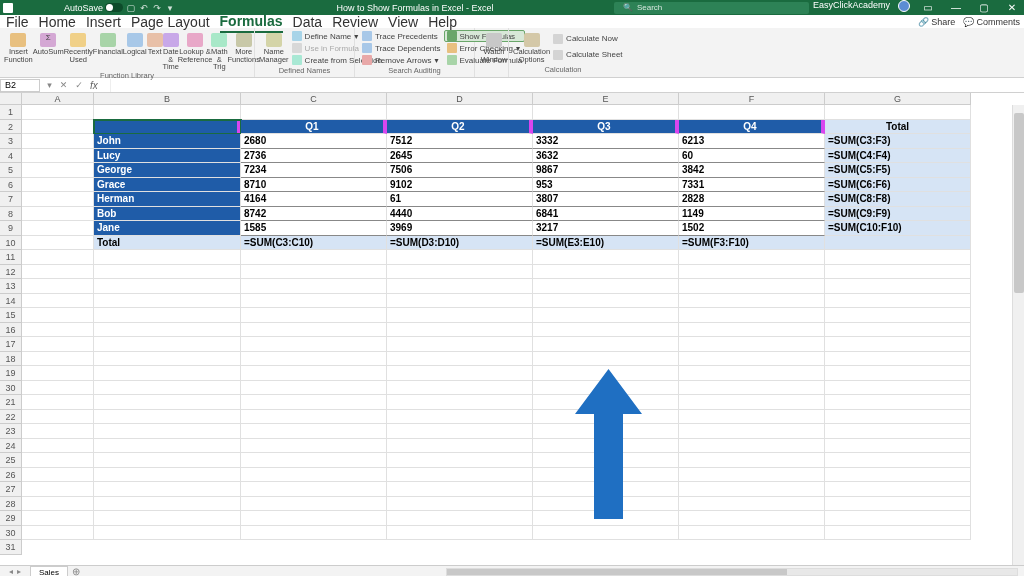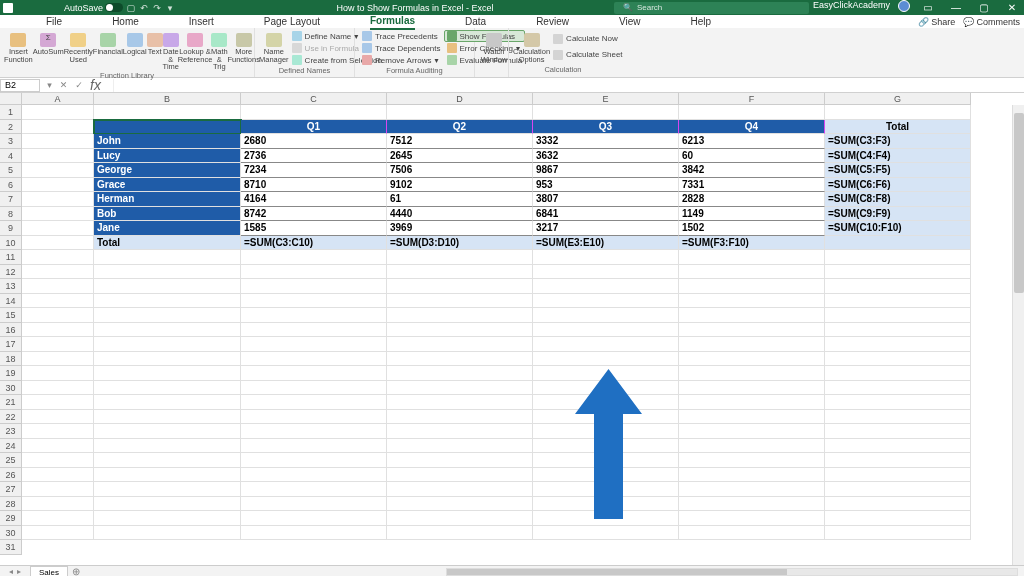--- a/index.html
+++ b/index.html
@@ -15,21 +15,21 @@
 .titlebar .qat-btn { width: 10px; height: 10px; display: flex; align-items: center; justify-content: center; opacity: 0.8; }
 .titlebar .center { flex: 1; text-align: center; }
 .titlebar .search { width: 195px; height: 12px; background: #2d8256; border-radius: 2px; display: flex; align-items: center; padding: 0 5px; margin: 0 4px; }
 .titlebar .search span { opacity: 0.8; margin-left: 4px; font-size: 8px; }
 .titlebar .right { display: flex; gap: 8px; padding-right: 2px; }
 .titlebar .avatar { width: 12px; height: 12px; background: #5b8dd4; border-radius: 50%; border: 1px solid #fff; }
 .titlebar .winbtn { width: 20px; height: 15px; display: flex; align-items: center; justify-content: center; font-size: 10px; }
 
 
 .menutabs { height: 13px; background: #fff; display: flex; align-items: center; padding-left: 6px; gap: 10px; border-bottom: 0; }
-.menutabs .tab { font-size: 10px; color: #333; padding: 2px 0; cursor: pointer; margin-left: 40px; }
+.menutabs .tab { font-size: 14px; color: #333; padding: 2px 0; cursor: pointer; }
 .menutabs .tab.active { color: #1a6b3f; border-bottom: 2px solid #1a6b3f; font-weight: 600; }
 .menutabs .rtabs { margin-left: auto; display: flex; gap: 8px; padding-right: 4px; }
 .menutabs .rtab { font-size: 9px; color: #333; display: flex; align-items: center; gap: 2px; }
 
 
 .ribbon { height: 50px; background: #f3f3f3; border-bottom: 1px solid #d0d0d0; display: flex; font-size: 8px; color: #444; }
 .ribbon-group { border-right: 1px solid #e0e0e0; padding: 2px 4px; display: flex; flex-direction: column; text-align: center; }
 .ribbon-group .label { margin-top: auto; font-size: 7.5px; color: #666; padding-bottom: 1px; }
 .rbtn-lg { width: 36px; display: flex; flex-direction: column; align-items: center; justify-content: flex-start; padding-top: 3px; cursor: pointer; }
 .rbtn-lg .ricon { width: 16px; height: 14px; margin-bottom: 1px; border-radius: 2px; }
@@ -37,36 +37,36 @@
 .ribbon-row { display: flex; }
 .rbtn-sm { display: flex; align-items: center; gap: 3px; padding: 1px 3px; cursor: pointer; font-size: 8px; white-space: nowrap; }
 .rbtn-sm .sicon { width: 10px; height: 10px; border-radius: 1px; }
 .rbtn-sm.active { background: #d8e8d8; border: 1px solid #6aa66a; border-radius: 2px; padding: 0 2px; }
 .col-stack { display: flex; flex-direction: column; gap: 0; }
 
 
 .formulabar { height: 15px; background: #fff; border-bottom: 1px solid #d0d0d0; display: flex; align-items: center; }
 .namebox { width: 40px; height: 13px; border: 1px solid #ccc; font-size: 9px; padding: 0 4px; display: flex; align-items: center; }
 .fb-btns { width: 50px; display: flex; align-items: center; justify-content: center; gap: 8px; font-size: 9px; color: #888; }
-.fx { font-style: italic; font-size: 14px; color: #666; margin-right: 12px; }
+.fx { font-style: italic; font-size: 10px; color: #666; margin-right: 12px; }
 
 
 .grid-wrap { position: relative; height: 472px; overflow: hidden; }
 .corner { position: absolute; top: 0; left: 0; width: 22px; height: 12px; background: #f0f0f0; border-right: 1px solid #ccc; border-bottom: 1px solid #ccc; }
 .colheads { position: absolute; top: 0; left: 22px; right: 12px; height: 12px; display: flex; }
 .colhead { background: #f0f0f0; border-right: 1px solid #ccc; border-bottom: 1px solid #ccc; text-align: center; font-size: 9px; color: #555; line-height: 12px; }
 .rowheads { position: absolute; top: 12px; left: 0; width: 22px; }
 .rowhead { height: 14.5px; background: #f0f0f0; border-right: 1px solid #ccc; border-bottom: 1px solid #ccc; text-align: center; font-size: 9px; color: #555; line-height: 14.5px; }
 .cells { position: absolute; top: 12px; left: 22px; right: 12px; }
 .cellrow { display: flex; height: 14.5px; }
 .cell { border-right: 1px solid #e0e0e0; border-bottom: 1px solid #e0e0e0; font-size: 10px; padding: 0 3px; line-height: 14.5px; overflow: hidden; white-space: nowrap; }
 
 .cw-A { width: 72px; } .cw-B { width: 147px; } .cw-C { width: 146px; } .cw-D { width: 146px; } .cw-E { width: 146px; } .cw-F { width: 146px; } .cw-G { width: 146px; }
 
-.hdr-blue { background: #1f5ca8; color: #fff; font-weight: 600; text-align: center; border-right: 1px solid #d946ef; }
+.hdr-blue { background: #1f5ca8; color: #fff; font-weight: 600; text-align: center; border-right: 4px solid #d946ef; }
 .namecol { background: #1f5ca8; color: #fff; font-weight: 600; }
 .datacell { background: #fff; font-weight: 600; border-bottom: 1px solid #888; }
 .totalrow { background: #d6e4f5; font-weight: 600; }
 .cell-selected { outline: 2px solid #1a6b3f; outline-offset: -1px; }
 
 .arrow-up { position: absolute; left: 575px; top: 276px; width: 67px; height: 150px; pointer-events: none; }
 .vscroll { position: absolute; top: 12px; right: 0; width: 12px; bottom: 0; background: #f0f0f0; border-left: 1px solid #ddd; }
 .vscroll .thumb { position: absolute; left: 1px; top: 8px; width: 10px; height: 180px; background: #c8c8c8; border-radius: 2px; }
 
 
@@ -205,21 +205,21 @@
             <div class="sicon" style="background:#6aa66a"></div>
             <span>Show Formulas</span>
           </div>
         <div class="rbtn-sm"><div class="sicon" style="background:#e8c080"></div><span>Error Checking</span> ▾</div>
         <div class="rbtn-sm">
             <div class="sicon" style="background:#a8d4a8"></div>
             <span>Evaluate Formula</span>
           </div>
       </div>
     </div>
-    <div class="label">Formula Auditing</div>
+    <div class="label">Search Auditing</div>
   </div>
   <div class="ribbon-group" style="width:34px">
     <div class="rbtn-lg" style="width:30px">
         <div class="ricon" style="background:#c8c8c8"></div>
         <div class="rtxt">Watch<br>Window</div>
       </div>
     <div class="label">&nbsp;</div>
   </div>
   <div class="ribbon-group" style="width:108px;border-right:none">
     <div class="ribbon-row">

